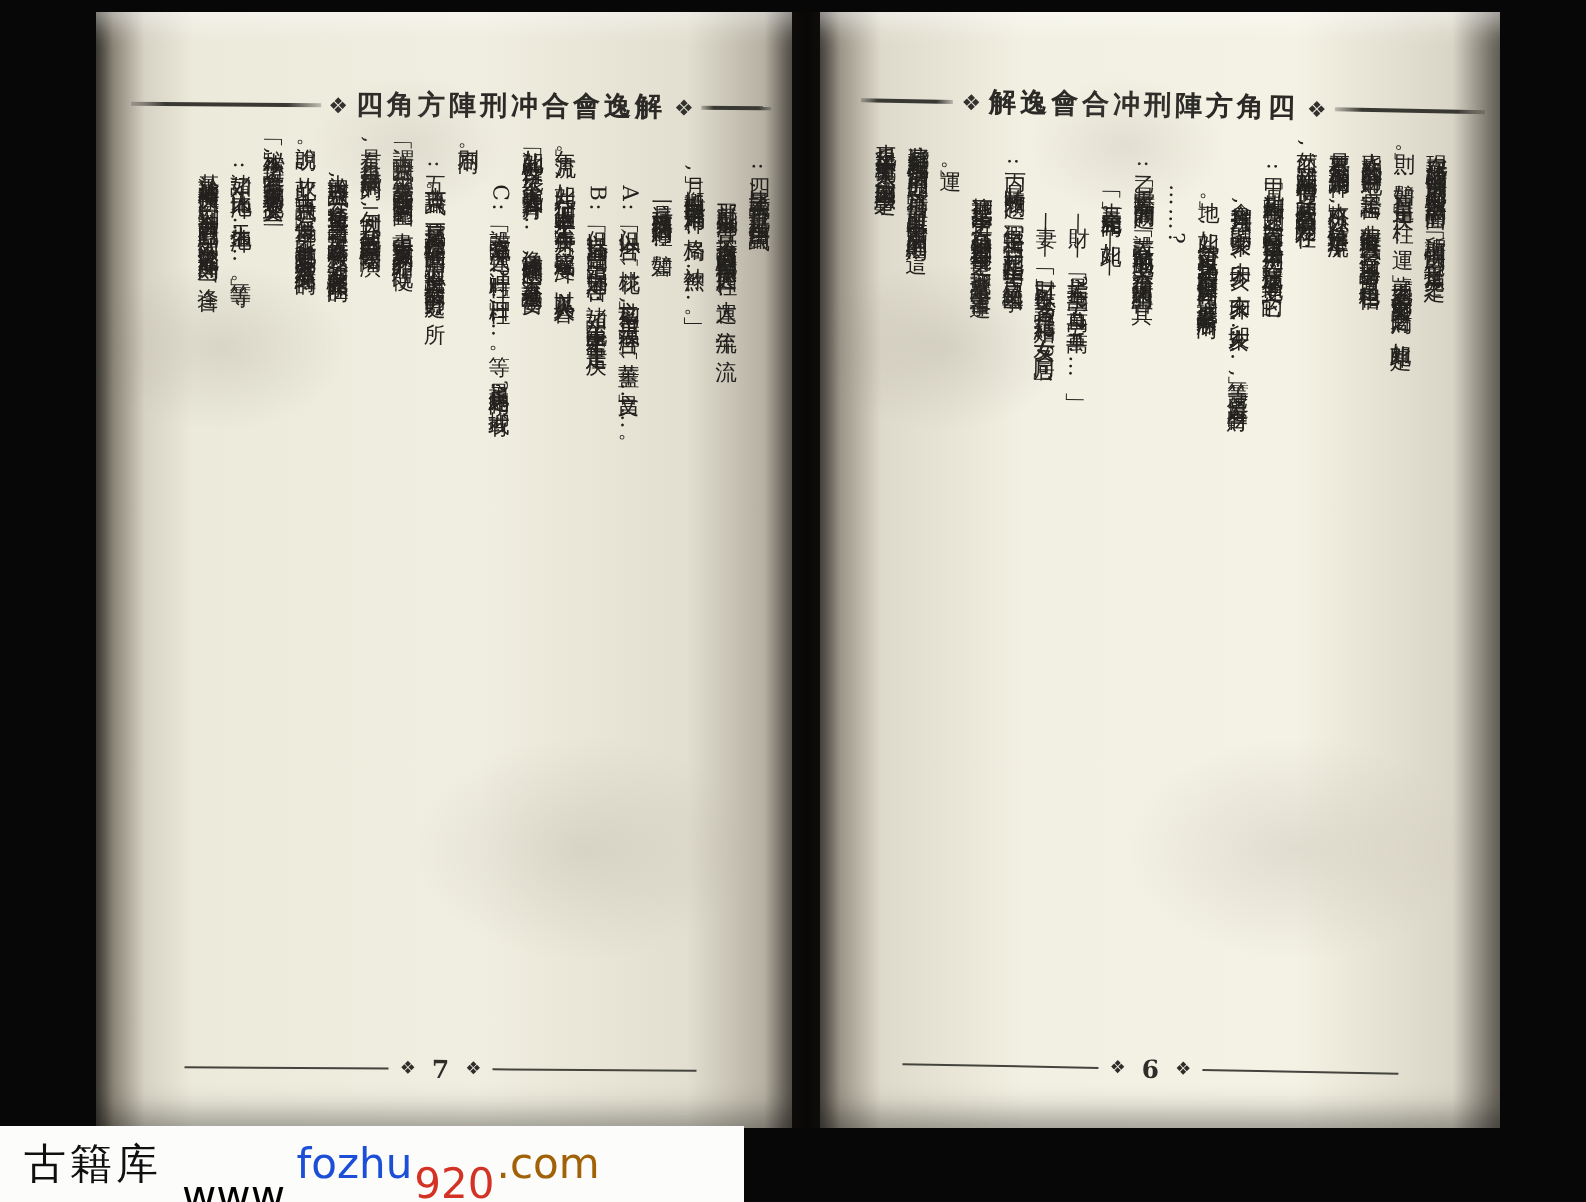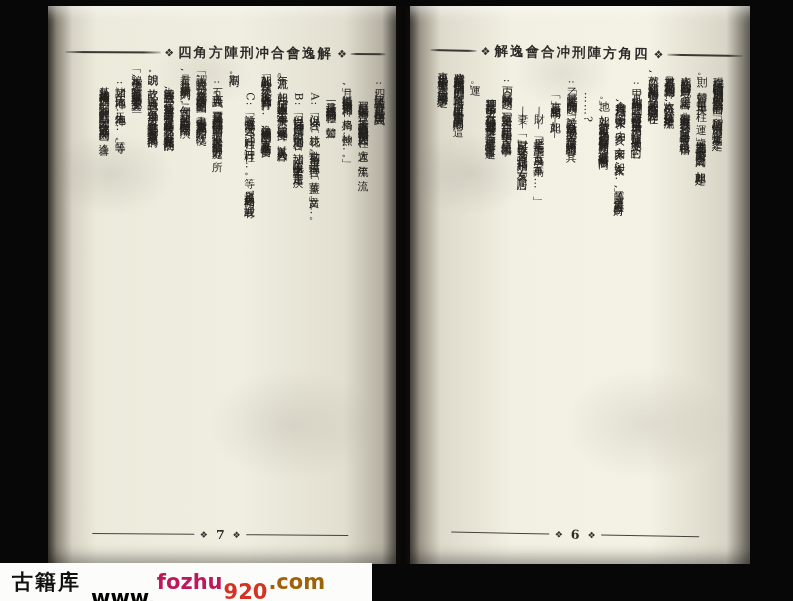--- a/index.html
+++ b/index.html
@@ -54,25 +54,25 @@
   .i1 { padding-top:13px; } .i2 { padding-top:26px; } .i3 { padding-top:40px; }
 
   .page-footer { position:absolute; bottom:22px; left:46px; right:46px; display:flex; align-items:center; gap:6px; color:#2e2d2a; }
   .f-rule { flex:1; height:1.6px; background:#45433d; }
   .f-orn { font-size:9px; }
   .f-num { font-size:12.5px; font-weight:bold; font-family:"DejaVu Serif","Liberation Serif",serif; padding:0 2px; }
 
   .watermark {
     position:absolute; left:0; bottom:0; width:372px; height:38px; background:#fcfcfb;
     display:flex; align-items:center; padding-left:12px; gap:1px;
-    font-weight:bold; font-size:21px; font-family:"DejaVu Sans","Liberation Sans",sans-serif;
+    font-weight:normal; font-size:21px; font-family:"DejaVu Sans","Liberation Sans",sans-serif;
   }
   .wm-cn   { color:#101010; letter-spacing:2px; margin-right:9px; }
   .wm-www  { color:#000000;margin-top:32px; }
-  .wm-site { color:#be185d;text-align:center; }
+  .wm-site { color:#1d4ed8;text-align:center; }
   .wm-num  { color:#d43224;margin-top:20px; }
   .wm-tld  { color:#a16207; }
 </style>
 </head>
 <body>
 
 <div class="stage">
   <div class="spread">
 
     <div class="page page-left">

